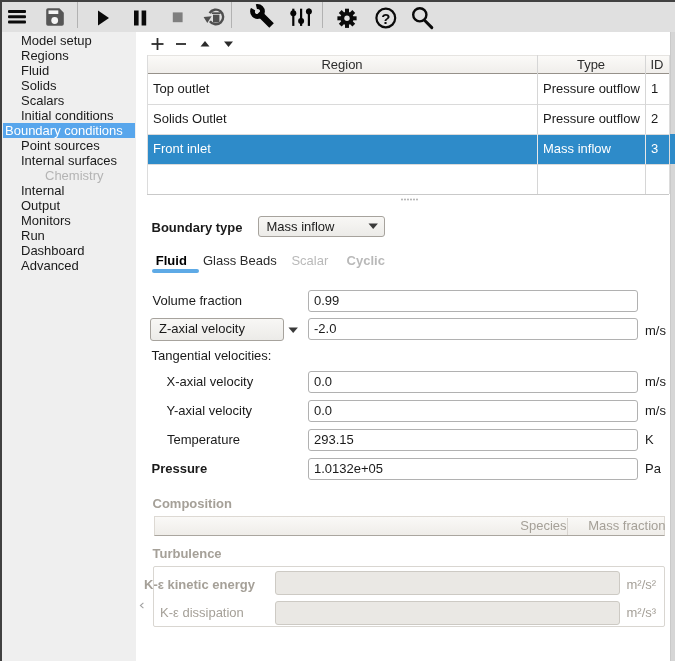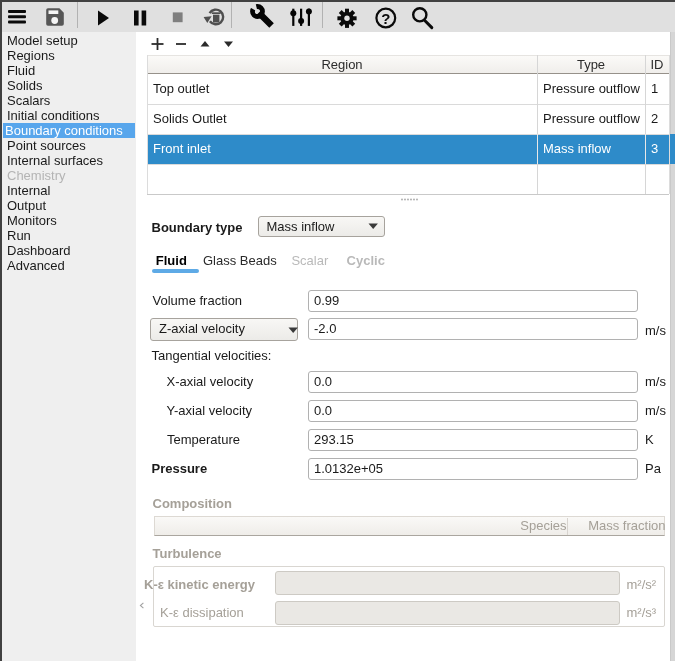--- a/index.html
+++ b/index.html
@@ -8,23 +8,23 @@
   .abs{position:absolute;}
   
   #btop{left:0;top:0;width:675px;height:2px;background:#414141;}
   #bleft{left:0;top:0;width:2px;height:661px;background:#414141;}
   #rstrip{left:670px;top:32px;width:5px;height:629px;background:#d6d6d6;border-left:1px solid #c9c9c9;box-sizing:border-box;}
   
   #toolbar{left:2px;top:2px;width:673px;height:30px;background:#e0e0e0;}
   .tsep{position:absolute;top:2px;width:1px;height:26px;background:#b2b2b2;}
   
   #sidebar{left:2px;top:32px;width:133.5px;height:629px;background:#efefef;}
-  .nav{position:absolute;left:2px;width:130px;height:15px;line-height:15px;padding-left:5px;white-space:nowrap;}
+  .nav{position:absolute;left:2px;width:130px;height:15px;line-height:15px;padding-left:19px;white-space:nowrap;}
   .nav.sel{background:#58a6ec;color:#ffffff;left:3px;width:130px;padding-left:2px;}
-  .nav.dis{color:#b4b4b4;}
+  .nav.dis{color:#b4b4b4;margin-left:24px;}
   
   .vline{position:absolute;width:1px;background:#d6d6d6;}
   .hline{position:absolute;height:1px;background:#dadada;}
   #thead{left:147px;top:55px;width:522px;height:19px;background:linear-gradient(#fbfaf8,#f0eeeb);
          border-top:1px solid #e6e4e1;border-bottom:1px solid #96918a;box-sizing:border-box;color:#2c2c2c;}
   .hcell{position:absolute;top:0;height:17px;line-height:17px;text-align:center;}
   .trow{position:absolute;left:147px;width:616px;height:30px;line-height:30px;white-space:nowrap;}
   .trow .c1{position:absolute;left:6px;}
   .trow .c2{position:absolute;left:396px;}
   .trow .c3{position:absolute;left:504px;}
@@ -213,21 +213,21 @@
 
   <div class="lbl" style="left:155.8px;top:253px;font-weight:bold;color:#000;">Fluid</div>
   <div class="lbl" style="left:203px;top:253px;color:#2a2a2a;">Glass Beads</div>
   <div class="lbl" style="left:291.4px;top:253px;color:#b9b9b9;">Scalar</div>
   <div class="lbl" style="left:346.6px;top:253px;color:#b9b9b9;font-weight:bold;">Cyclic</div>
   <div class="abs" style="left:152.4px;top:269px;width:47px;height:4px;background:#5eaae6;border-radius:2px;"></div>
 
   <div class="lbl" style="left:152.5px;top:293px;">Volume fraction</div>
   <div class="inp" style="top:289.5px;">0.99</div>
 
-  <div class="combo" style="left:150px;top:318px;width:148px;height:22.5px;">Z-axial velocity</div>
+  <div class="combo" style="left:150px;top:318px;width:134px;height:22.5px;">Z-axial velocity</div>
   <svg class="abs" style="left:285.5px;top:326px" width="14" height="8" viewBox="0 0 14 8">
     <path d="M2.5 1.5 h9.4 l-4.7 5.4 Z" fill="#3a3a3a"></path>
   </svg>
   <div class="inp" style="top:318px;">-2.0</div>
   <div class="unit" style="top:322.5px;">m/s</div>
 
   <div class="lbl" style="left:151.5px;top:348px;">Tangential velocities:</div>
 
   <div class="lbl" style="left:166.5px;top:374px;">X-axial velocity</div>
   <div class="inp" style="top:371px;">0.0</div>

